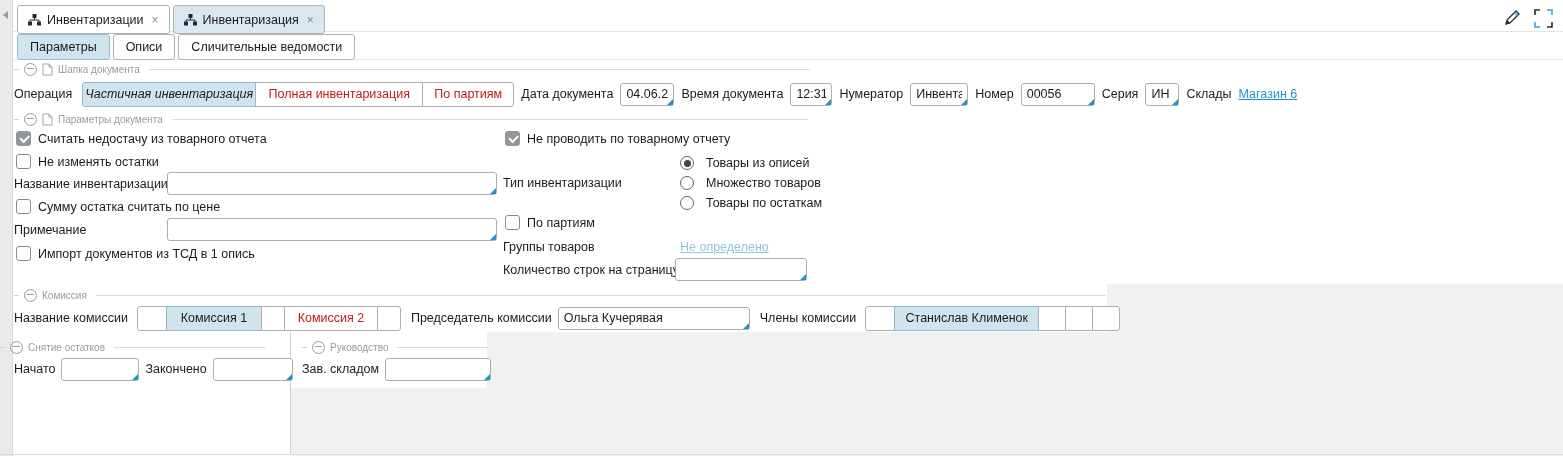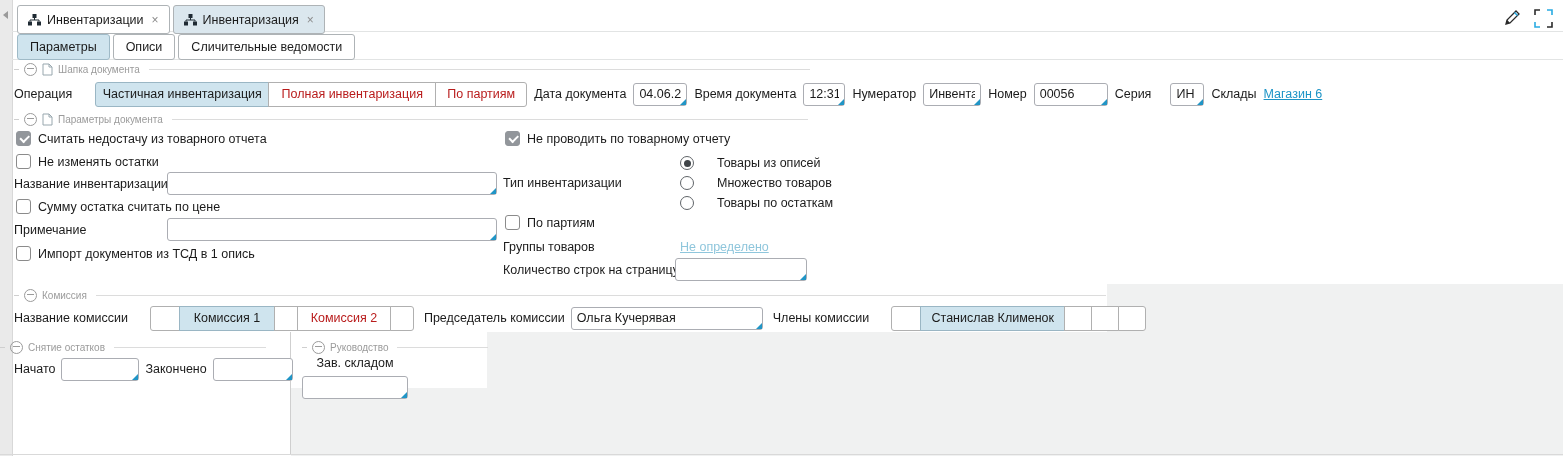--- a/index.html
+++ b/index.html
@@ -49,34 +49,34 @@
   
   .iw{position:relative;display:inline-block;line-height:0;}
   .iw::after{content:"";position:absolute;right:1px;bottom:1px;width:0;height:0;
              border-left:6px solid transparent;border-bottom:6px solid #2095c6;}
   .inp{height:23px;border:1px solid #abadb3;border-radius:3px;background:#fff;box-sizing:border-box;
        padding:0 5px;font:inherit;color:#1b1b1b;outline:none;}
 
   
   .seg{display:flex;}
   .seg>*{margin-left:-1px;}
-  .seg>:first-child{margin-left:16px;border-radius:3px 0 0 3px;}
+  .seg>:first-child{margin-left:3px;border-radius:3px 0 0 3px;font-style:italic;}
   .seg>:last-child{border-radius:0 3px 3px 0;}
   .cell{height:25px;border:1px solid #b0b0b0;background:#fff;box-sizing:border-box;
         display:inline-flex;align-items:center;justify-content:center;font:inherit;color:#b91c1c;padding:0;}
   .cell.sel{background:#cfe4ee;color:#1b1b1b;border-color:#9ab6c4;}
   input.cell{border-radius:0;}
 
   
   .cbrow{display:flex;align-items:center;gap:7px;cursor:default;}
   .cb{width:15px;height:15px;border:1px solid #8b8b8b;border-radius:3px;background:#fff;position:relative;flex:none;box-sizing:border-box;}
   .cb.checked{background:#92969b;border-color:#92969b;}
   .cb.checked::after{content:"";position:absolute;left:2.5px;top:3px;width:7px;height:3.5px;
        border-left:2px solid #fff;border-bottom:2px solid #fff;transform:rotate(-45deg);}
-  .radiorow{display:flex;align-items:center;gap:23px;height:20px;}
+  .radiorow{display:flex;align-items:center;gap:12px;height:20px;}
   .radio{width:14px;height:14px;border:1px solid #606468;border-radius:50%;background:#fff;position:relative;flex:none;box-sizing:border-box;}
   .radio.sel::after{content:"";position:absolute;left:2.5px;top:2.5px;width:7px;height:7px;background:#3f4448;border-radius:50%;}
 
   .link{color:#1d94c6;text-decoration:underline;cursor:pointer;}
   .link.light{color:#8fc6dc;}
   svg{display:block;}
 </style>
 </head>
 <body>
 
@@ -162,21 +162,21 @@
     </div>
     <span class="lb">Дата документа</span>
     <span class="iw"><input class="inp" style="width: 54px;" value="04.06.24"></span>
     <span class="lb">Время документа</span>
     <span class="iw"><input class="inp" style="width: 42px;" value="12:31"></span>
     <span class="lb">Нумератор</span>
     <span class="iw"><input class="inp" style="width: 58px;" value="Инвента"></span>
     <span class="lb">Номер</span>
     <span class="iw"><input class="inp" style="width: 74px;" value="00056"></span>
     <span class="lb">Серия</span>
-    <span class="iw"><input class="inp" style="width: 34px; margin-left: 12px;" value="ИН"></span>
+    <span class="iw"><input class="inp" style="width: 34px;" value="ИН"></span>
     <span class="lb">Склады</span>
     <span class="link">Магазин 6</span>
   </div>
 
   <div class="sec-head" style="top:112px;left:14px;width:794px;">
     <span class="tick"></span>
     <span class="collapse"></span>
     <svg width="11" height="13" viewBox="0 0 11 13">
       <path d="M1 1h6l3 3v8H1z" fill="#fff" stroke="#98a7ae"></path>
       <path d="M7 1v3h3" fill="none" stroke="#98a7ae"></path>
@@ -284,18 +284,18 @@
     <span class="lb">Закончено</span>
     <span class="iw"><input class="inp" style="width: 80px;" value=""></span>
   </div>
 
   <div class="sec-head" style="top:340px;left:302px;width:186px;">
     <span class="tick"></span>
     <span class="collapse"></span>
     <span>Руководство</span>
     <span class="sec-line"></span>
   </div>
-  <div class="row" style="top:356px;left:302px;height:26px;gap:6px;flex-direction:column;">
+  <div class="row" style="top:356px;left:302px;height:26px;gap:6px;">
     <span class="lb">Зав. складом</span>
     <span class="iw"><input class="inp" style="width: 106px;" value=""></span>
   </div>
 
 </div>
 
 </body></html>

